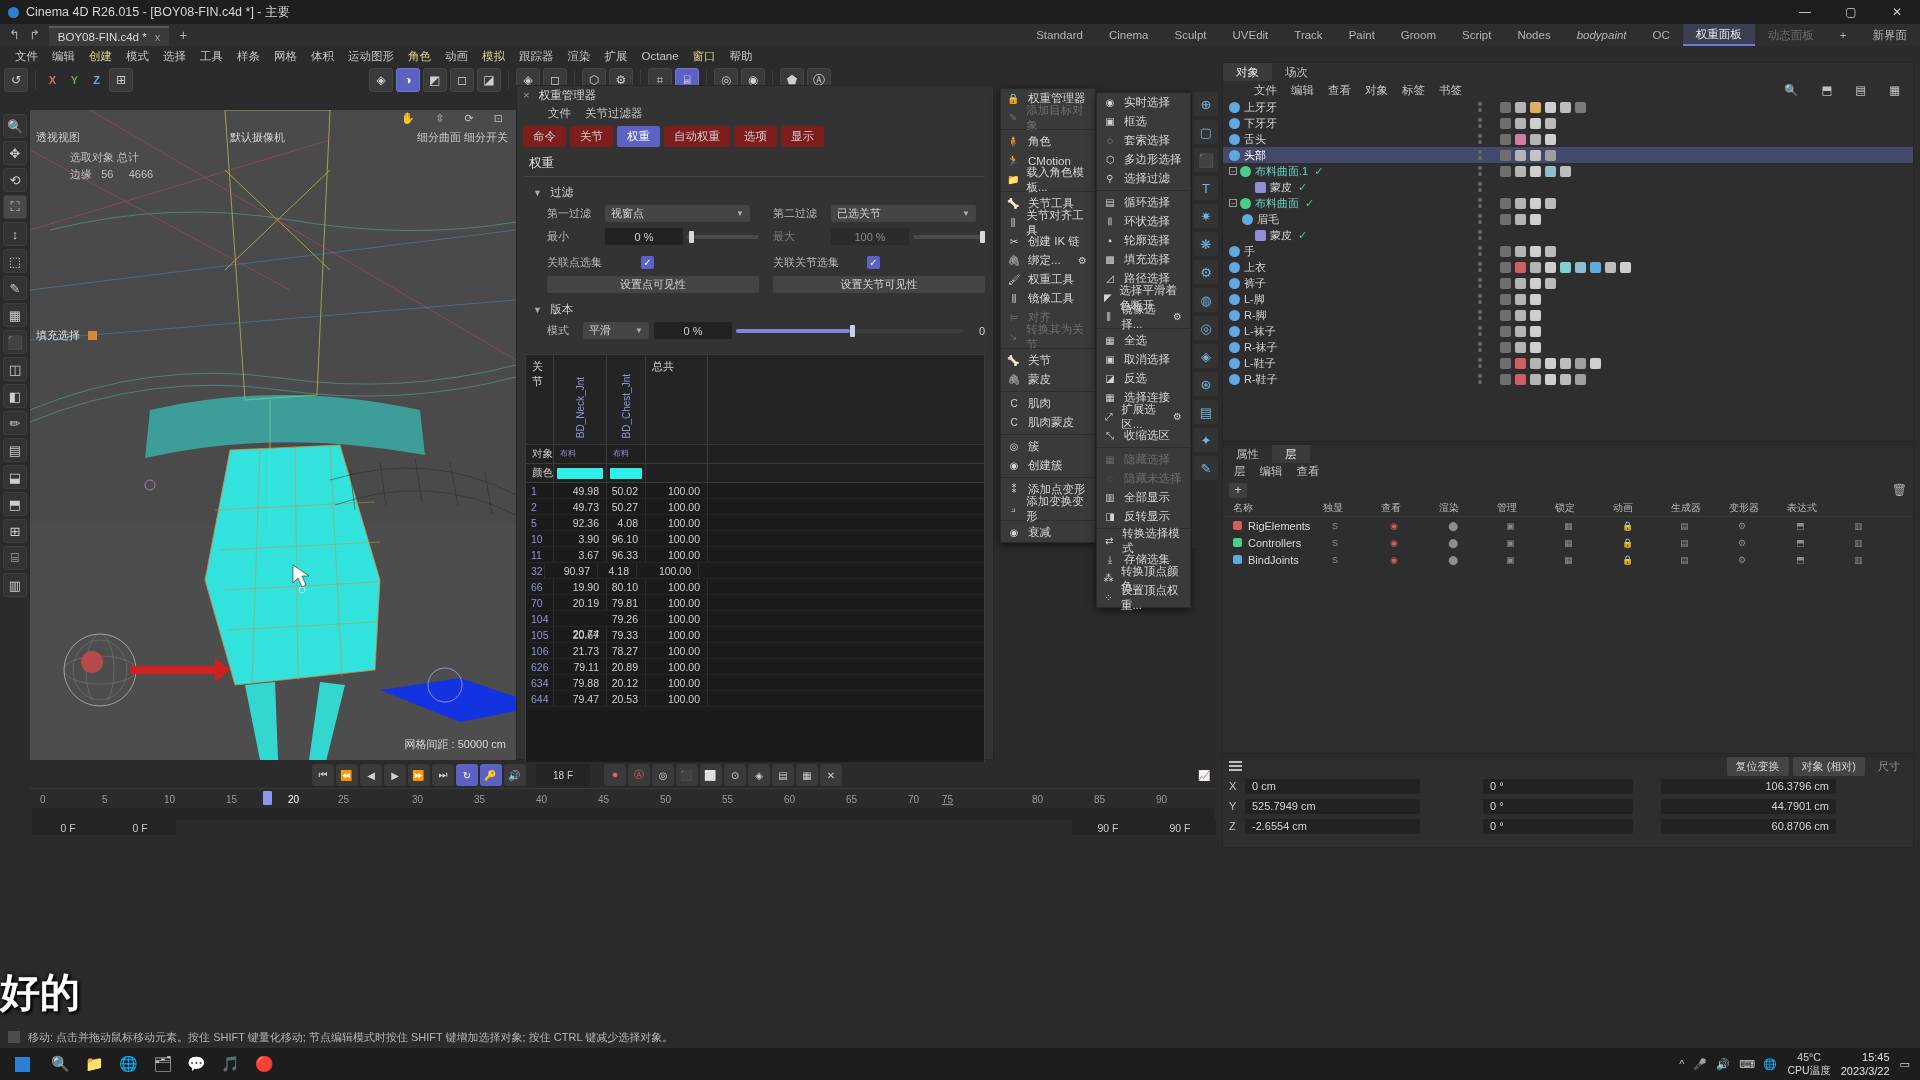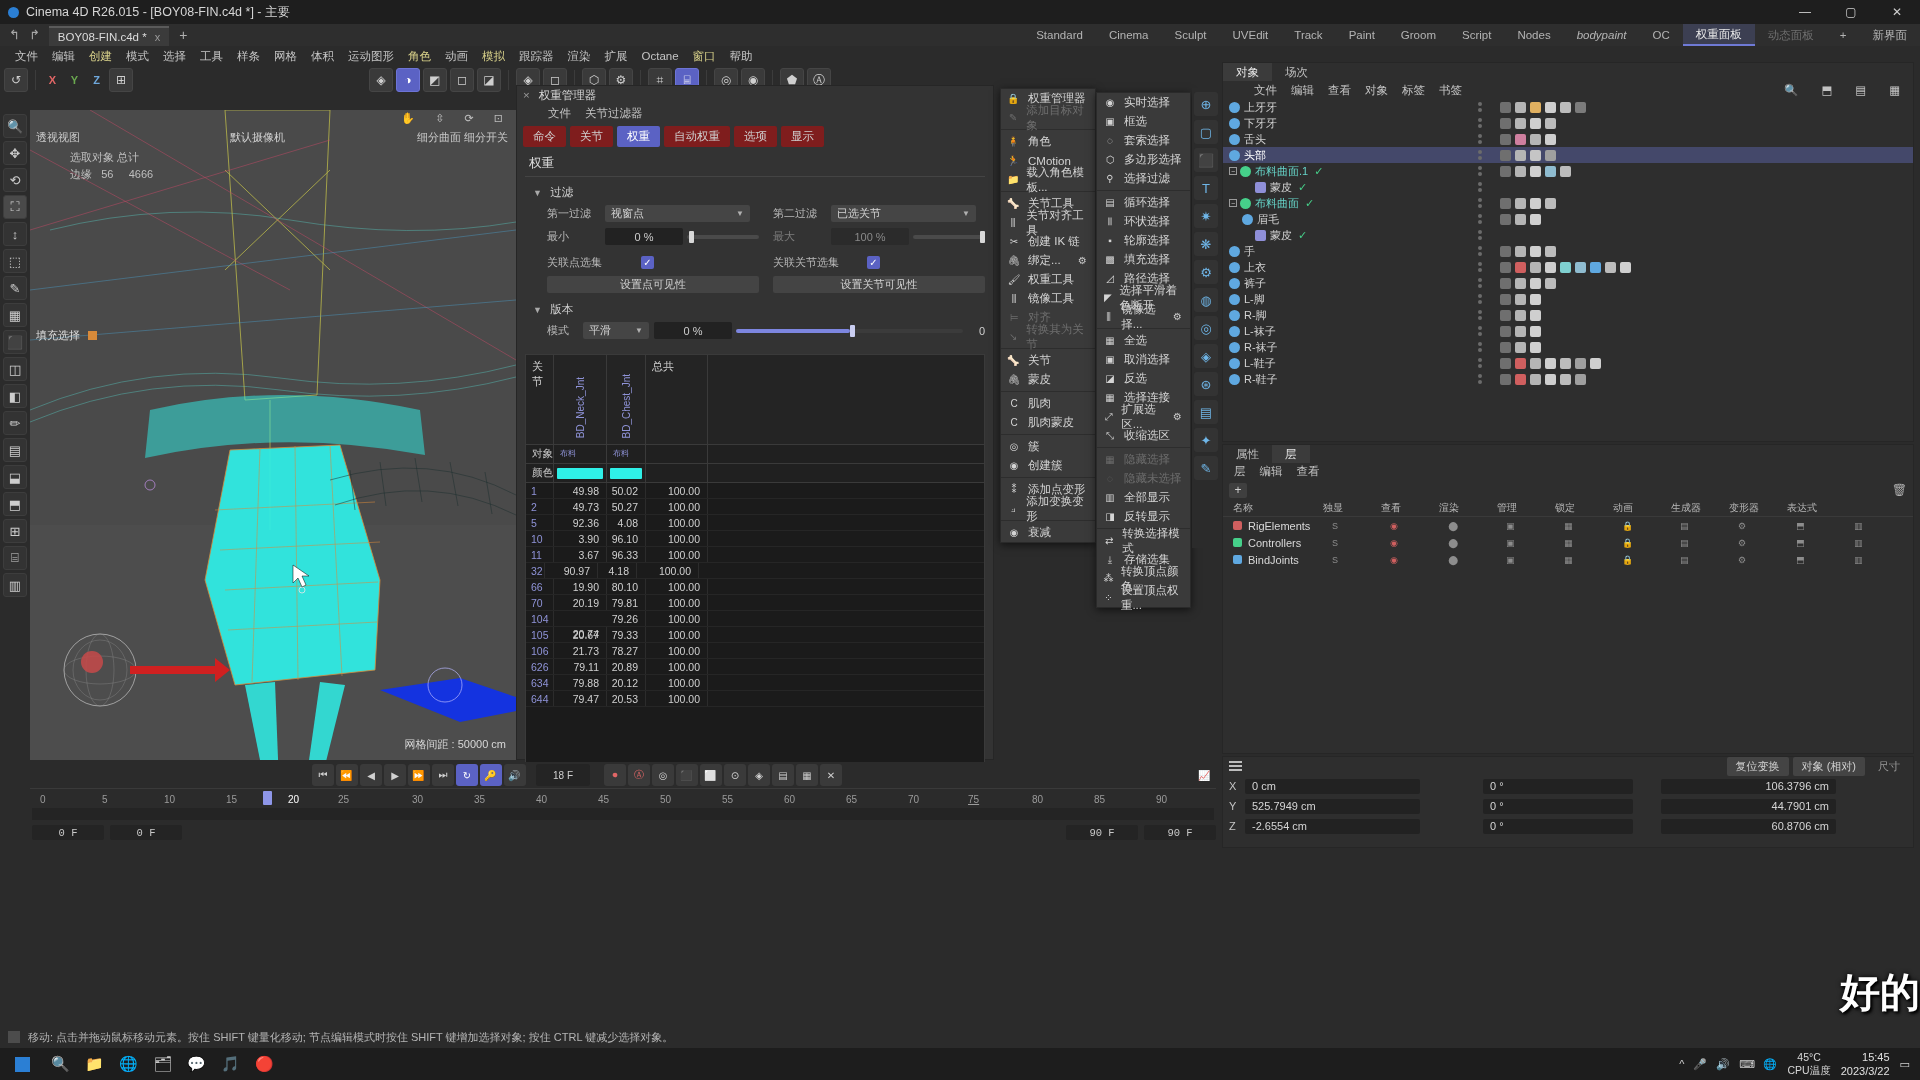--- a/index.html
+++ b/index.html
@@ -180,32 +180,32 @@
   .tl { position:absolute; left:30px; top:762px; width:1186px; height:86px; background:#2b2b2b;}
   .tl-ctl { height:26px; display:flex; align-items:center; gap:2px; }
   .tl-ctl .kf { width:22px;height:22px;border-radius:3px;background:#3a3a3a;display:flex;align-items:center;justify-content:center;
                 color:#d0d0d0;font-size:10px; }
   .tl-ctl .kf.on { background:#5b62c4; color:#fff;}
   .tl-ctl .kf.red { color:#e06666; }
   .tl-ctl .kf.flat { background:transparent; }
   .tl-ruler { height:18px; position:relative; background:#2b2b2b; border-top:1px solid #3a3a3a;}
   .tl-ruler .tick { position:absolute; bottom:1px; font-size:10px; color:#9b9b9b; }
   .tl-marker { position:absolute; width:9px; height:14px; background:#8e96e8; top:2px; border-radius:1px;}
-  .tl-fields { height:20px; display:flex; align-items:flex-end; gap:6px; padding-left:2px; position:relative;font-family:Liberation Mono, monospace; }
+  .tl-fields { height:20px; display:flex; align-items:flex-start; padding-left:2px; position:relative; }
   .tl-f { width:72px;height:15px;background:#242424;border-radius:2px;display:flex;align-items:center;justify-content:center;
           font-size:10.5px;color:#c9c9c9;}
   .tl-track { height:12px; background:#242424; margin:2px 2px 0; }
 
   
   .statusbar { position:absolute; left:0; bottom:32px; width:1920px; height:22px; background:#2b2b2b;
                display:flex; align-items:center; padding-left:8px; font-size:11px; color:#b4b4b4; gap:8px;}
   .statusbar .bar { width:12px;height:12px;background:#4c4c4c;}
 
   
-  .caption { position:absolute; left:0; bottom:60px; width:1920px; text-align:right;
+  .caption { position:absolute; left:0; bottom:60px; width:1546px; text-align:left;
              font-size:40px; color:#ffffff; font-weight:bold; text-shadow:0 0 5px #000, 2px 2px 3px #000; }
 
   
   .taskbar { position:absolute; left:0; bottom:0; width:1920px; height:32px; background:#1d1d1d; display:flex; align-items:center;}
   .tb-start { width:44px;height:32px;display:flex;align-items:center;justify-content:center;}
   .tb-ico { width:34px;height:32px;display:flex;align-items:center;justify-content:center;font-size:15px;}
   .tb-right { margin-left:auto; display:flex; align-items:center; gap:10px; padding-right:10px; color:#d0d0d0; font-size:11px;}
   .tb-temp { text-align:center; line-height:1.25; font-size:10.5px; color:#d8d8d8;}
   .tb-clock{ text-align:right; line-height:1.3; font-size:11px; color:#e0e0e0;}
 </style>
@@ -1395,21 +1395,21 @@
         <span class="tick" style="left: 308px;">25</span>
         <span class="tick" style="left: 382px;">30</span>
         <span class="tick" style="left: 444px;">35</span>
         <span class="tick" style="left: 506px;">40</span>
         <span class="tick" style="left: 568px;">45</span>
         <span class="tick" style="left: 630px;">50</span>
         <span class="tick" style="left: 692px;">55</span>
         <span class="tick" style="left: 754px;">60</span>
         <span class="tick" style="left: 816px;">65</span>
         <span class="tick" style="left: 878px;">70</span>
-        <span class="tick" style="left: 938px; text-decoration: underline;">75</span>
+        <span class="tick" style="left: 912px; text-decoration: underline;">75</span>
         <span class="tick" style="left: 1002px;">80</span>
         <span class="tick" style="left: 1064px;">85</span>
         <span class="tick" style="left: 1126px;">90</span>
         <div class="tl-marker" style="left: 233.2px;"></div>
         <span class="tick" style="left: 258px; color: rgb(226, 226, 226);">20</span>
       </div>
     <div class="tl-track"></div>
     <div class="tl-fields" id="tlfields">
         <div class="tl-f">0 F</div>
         <div class="tl-f">0 F</div>

